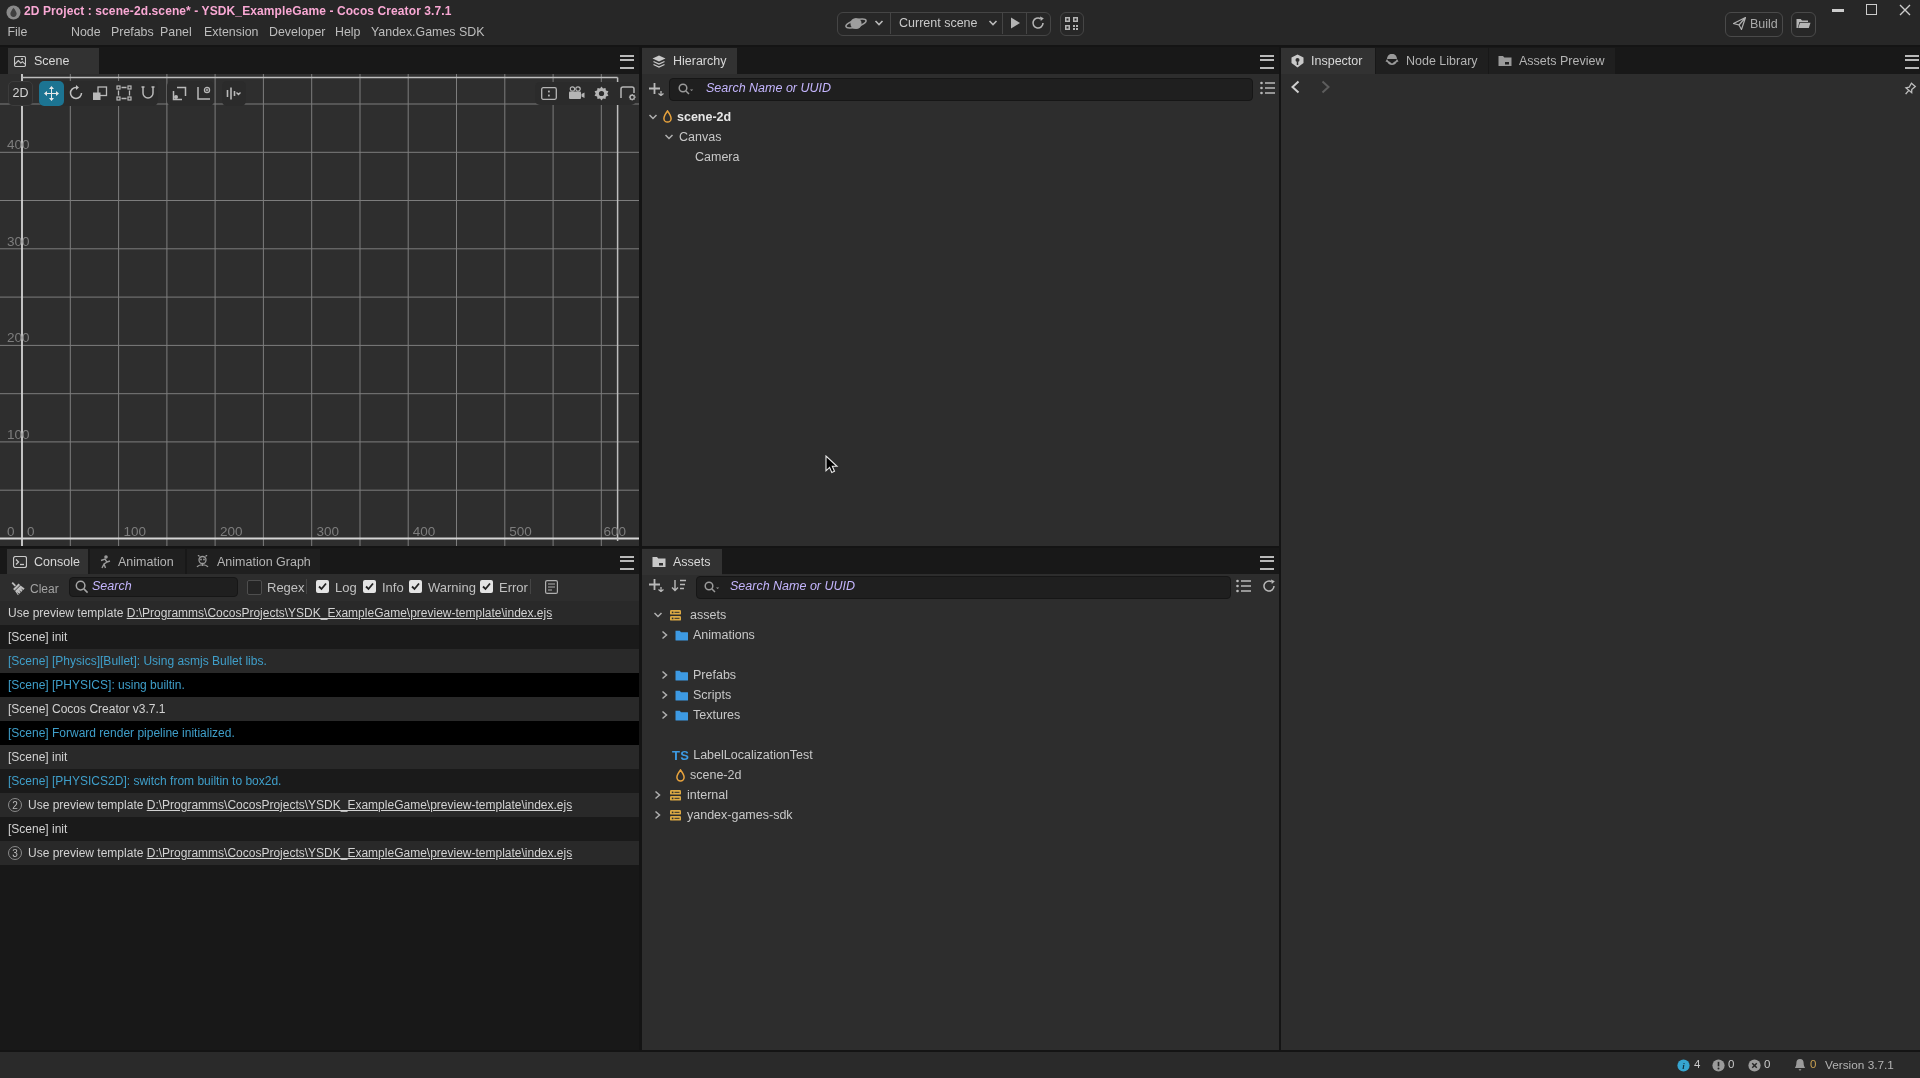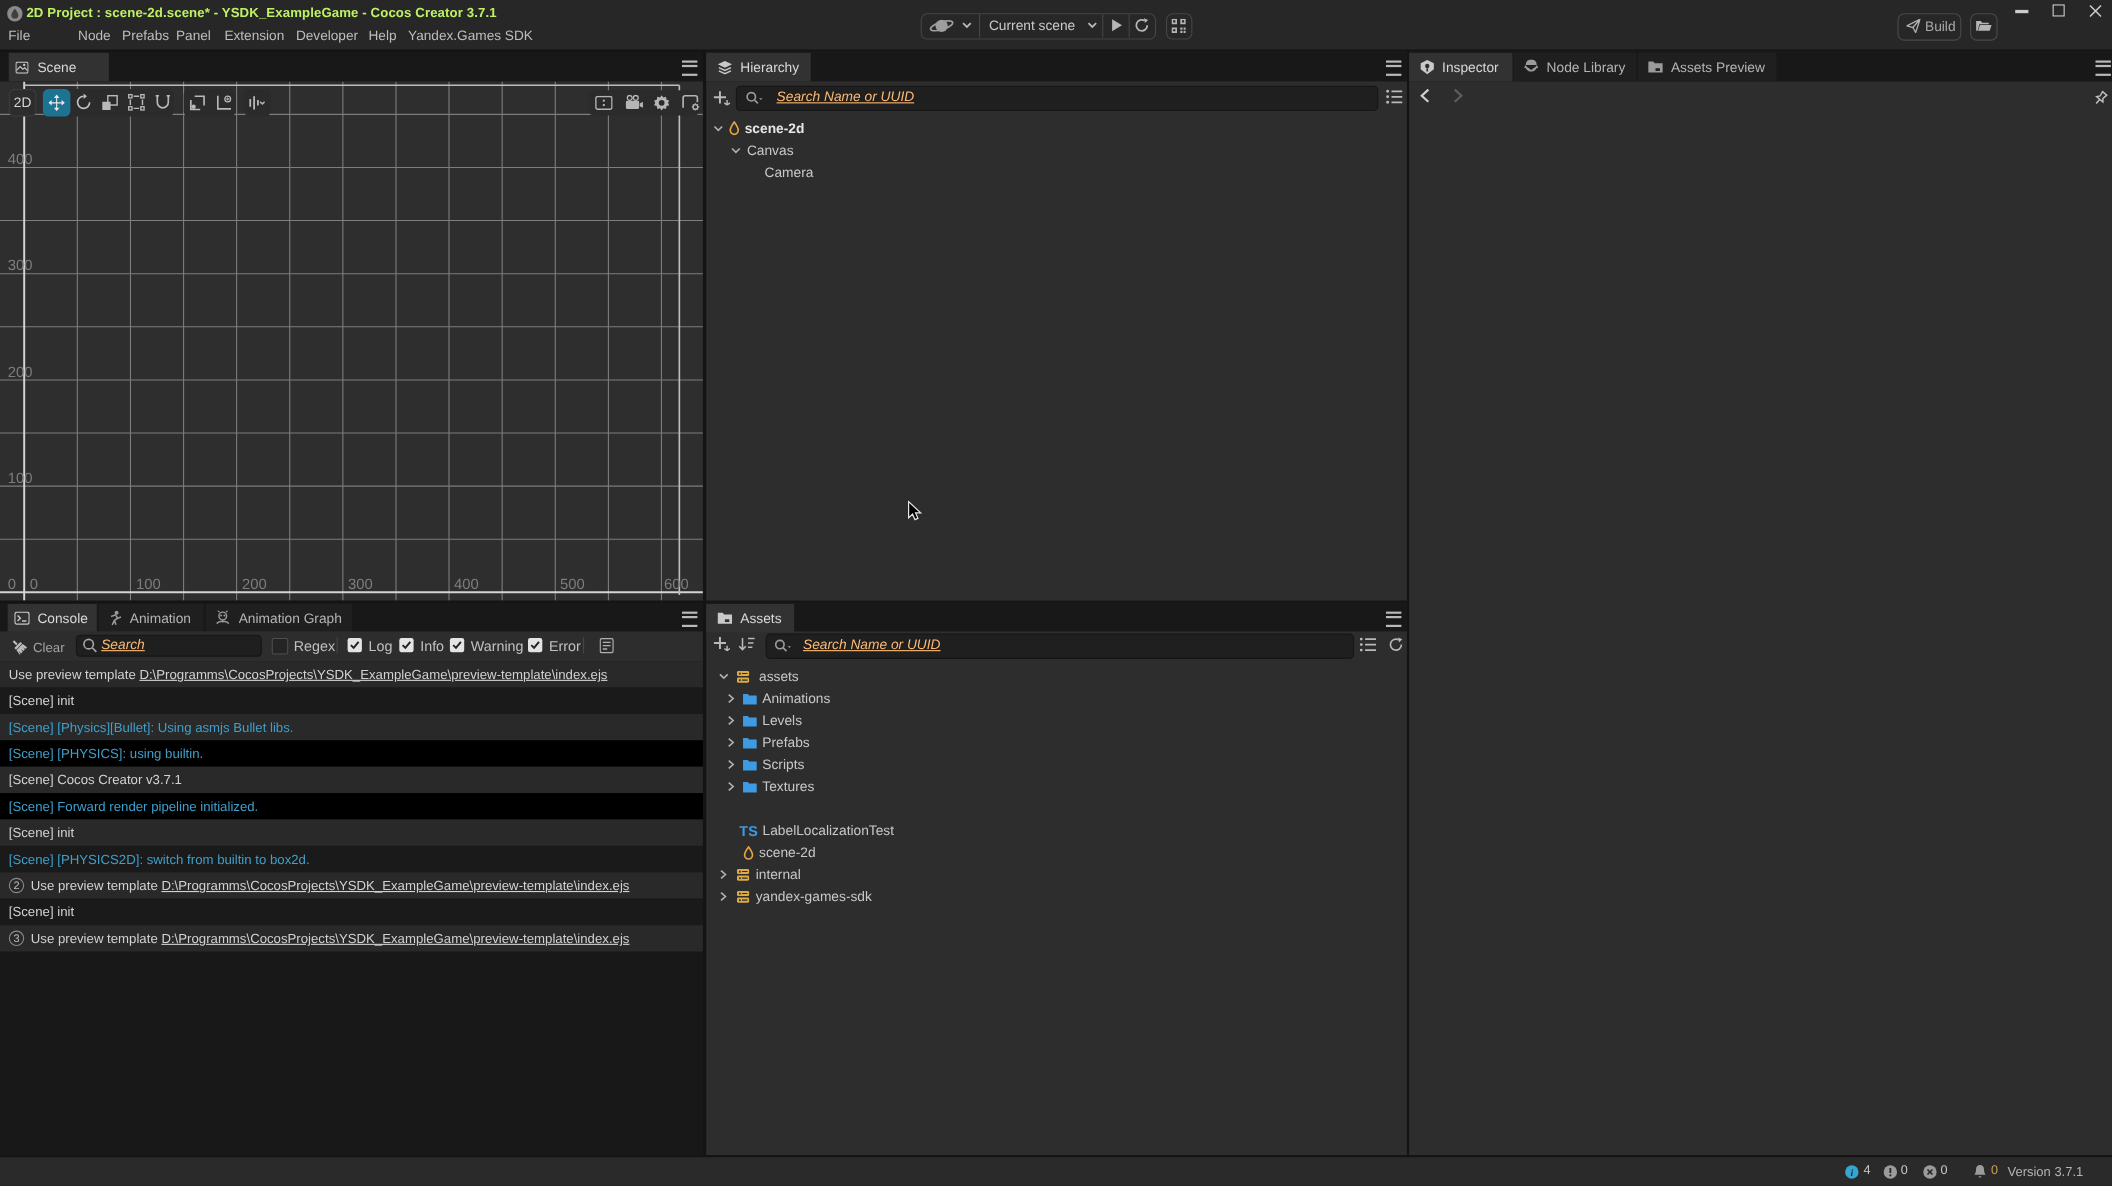--- a/index.html
+++ b/index.html
@@ -6,38 +6,38 @@
   font-family:"Liberation Sans",sans-serif;-webkit-font-smoothing:antialiased;}
 .p{position:absolute;}
 .tabbar{background:#181818;}
 .tab{position:absolute;top:1px;height:26px;display:flex;align-items:center;font-size:12.5px;color:#b4b4b4;}
 .tab.on{background:#323232;color:#d8d8d8;}
 .tab.off{background:#1f1f1f;}
 .panel{background:#2d2d2d;}
 .ham{position:absolute;width:14px;height:10px;border-top:2px solid #b9b9b9;border-bottom:2px solid #b9b9b9;}
 .ham:after{content:"";position:absolute;left:0;right:0;top:2px;height:2px;background:#b9b9b9;}
 .sbox{position:absolute;background:#1f1f1f;border:1px solid #161616;border-radius:4px;}
-.ph{font-style:italic;color:#fdba74;font-size:12.5px;text-decoration:underline;}
+.ph{font-style:italic;color:#c4b5fd;font-size:12.5px;}
 .row{position:absolute;left:0;width:100%;height:24px;font-size:12px;color:#d2d2d2;display:flex;align-items:center;padding-left:8px;box-sizing:border-box;}
 .blue{color:#3f9fca;}
 .treerow{position:absolute;height:20px;display:flex;align-items:center;font-size:12.5px;color:#c8c8c8;}
 .menu{color:#bdbdbd;font-size:12.4px;position:absolute;top:25px;}
 .cb{position:absolute;width:13px;height:13px;background:#e4e4e4;border-radius:2px;}
 .cbl{position:absolute;font-size:13px;color:#c0c0c0;}
 .winbtn{position:absolute;color:#cccccc;}
 </style>
 </head>
 <body>
 
 <div class="p" id="topbar" style="left:0;top:0;width:1920px;height:45px;background:#272727;">
   <svg class="p" style="left:6px;top:5px" width="15" height="15" viewBox="0 0 15 15">
     <circle cx="7.5" cy="7.5" r="7" fill="#8a8a8a"></circle>
     <path d="M7.5 2.8 C7.5 2.8 4.4 6.6 4.4 8.8 A3.1 3.1 0 0 0 10.6 8.8 C10.6 6.6 7.5 2.8 7.5 2.8 Z" fill="#262626" opacity="0.75"></path>
   </svg>
-  <div class="p" style="left:24px;top:4px;font-size:12px;font-weight:bold;color:#bef264;letter-spacing:0.1px;">2D Project : scene-2d.scene* - YSDK_ExampleGame - Cocos Creator 3.7.1</div>
+  <div class="p" style="left:24px;top:4px;font-size:12px;font-weight:bold;color:#f9a8d4;letter-spacing:0.1px;">2D Project : scene-2d.scene* - YSDK_ExampleGame - Cocos Creator 3.7.1</div>
   <div class="menu" style="left:7.5px;">File</div>
   <div class="menu" style="left:38px;margin-top:36px;">Edit</div>
   <div class="menu" style="left:71px;">Node</div>
   <div class="menu" style="left:111px;">Prefabs</div>
   <div class="menu" style="left:160px;">Panel</div>
   <div class="menu" style="left:204px;">Extension</div>
   <div class="menu" style="left:269px;">Developer</div>
   <div class="menu" style="left:335px;">Help</div>
   <div class="menu" style="left:371px;">Yandex.Games SDK</div>
 
@@ -411,29 +411,20 @@
   </div>
   <div class="treerow" style="left:0;top:77px;width:637px;">
     <svg style="margin-left:18px" width="9" height="10" viewBox="0 0 9 10">
         <path d="M2.5 1.5 L6.5 5 L2.5 8.5" stroke="#b0b0b0" stroke-width="1.5" fill="none"></path>
       </svg>
     <svg style="margin-left:6px" width="13" height="11" viewBox="0 0 13 11">
         <path d="M0.5 0.8 h4.3 l1.2 1.5 h6.5 a0.6 0.6 0 0 1 0.6 0.6 v7 a0.6 0.6 0 0 1-0.6 0.6 h-11.4 a0.6 0.6 0 0 1-0.6-0.6 z" fill="#3d9ae3"></path>
       </svg>
     <span style="margin-left:5px;">Animations</span>
   </div>
-  <div class="treerow" style="left:0;top:97px;width:637px;">
-    <svg style="margin-left:18px" width="9" height="10" viewBox="0 0 9 10">
-        <path d="M2.5 1.5 L6.5 5 L2.5 8.5" stroke="#b0b0b0" stroke-width="1.5" fill="none"></path>
-      </svg>
-    <svg style="margin-left:6px" width="13" height="11" viewBox="0 0 13 11">
-        <path d="M0.5 0.8 h4.3 l1.2 1.5 h6.5 a0.6 0.6 0 0 1 0.6 0.6 v7 a0.6 0.6 0 0 1-0.6 0.6 h-11.4 a0.6 0.6 0 0 1-0.6-0.6 z" fill="#3d9ae3"></path>
-      </svg>
-    <span style="margin-left:5px;">Levels</span>
-  </div>
   <div class="treerow" style="left:0;top:117px;width:637px;">
     <svg style="margin-left:18px" width="9" height="10" viewBox="0 0 9 10">
         <path d="M2.5 1.5 L6.5 5 L2.5 8.5" stroke="#b0b0b0" stroke-width="1.5" fill="none"></path>
       </svg>
     <svg style="margin-left:6px" width="13" height="11" viewBox="0 0 13 11">
         <path d="M0.5 0.8 h4.3 l1.2 1.5 h6.5 a0.6 0.6 0 0 1 0.6 0.6 v7 a0.6 0.6 0 0 1-0.6 0.6 h-11.4 a0.6 0.6 0 0 1-0.6-0.6 z" fill="#3d9ae3"></path>
       </svg>
     <span style="margin-left:5px;">Prefabs</span>
   </div>
   <div class="treerow" style="left:0;top:137px;width:637px;">

